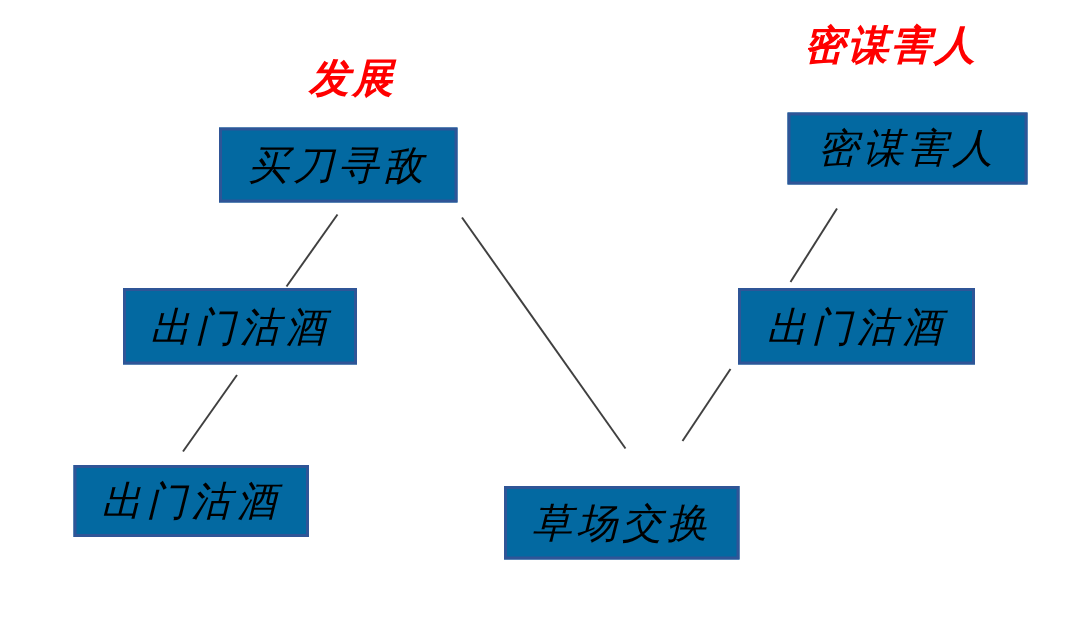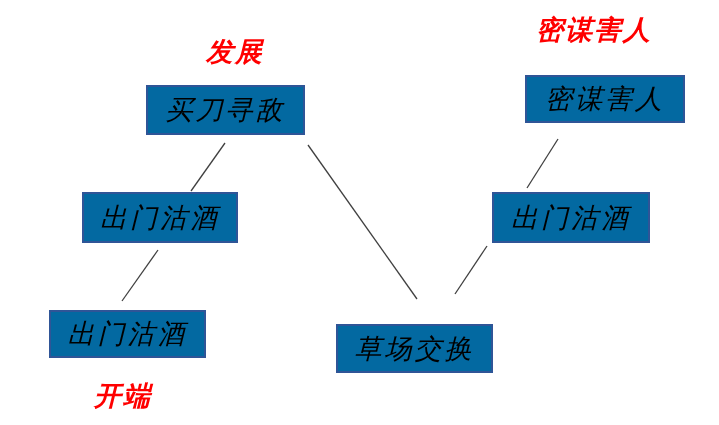--- a/index.html
+++ b/index.html
@@ -66,21 +66,20 @@
   <svg class="connectors" viewBox="0 0 719 425" xmlns="http://www.w3.org/2000/svg">
     <line x1="225" y1="143" x2="191" y2="191" stroke="#404040" stroke-width="1.3"></line>
     <line x1="158" y1="250" x2="122" y2="301" stroke="#404040" stroke-width="1.3"></line>
     <line x1="308" y1="145" x2="417" y2="299" stroke="#404040" stroke-width="1.3"></line>
     <line x1="455" y1="294" x2="487" y2="246" stroke="#404040" stroke-width="1.3"></line>
     <line x1="527" y1="188" x2="558" y2="139" stroke="#404040" stroke-width="1.3"></line>
   </svg>
 
   <div class="stage-label" id="stage-development">发展</div>
   <div class="stage-label" id="stage-climax-ending">密谋害人</div>
-  <div class="stage-label" id="stage-beginning">开端</div>
 
   <div class="node" id="node-buy-knife">
     <span>买刀寻敌</span>
   </div>
   <div class="node" id="node-snow-revenge">
     <span>密谋害人</span>
   </div>
   <div class="node" id="node-conspiracy">
     <span>出门沽酒</span>
   </div>

